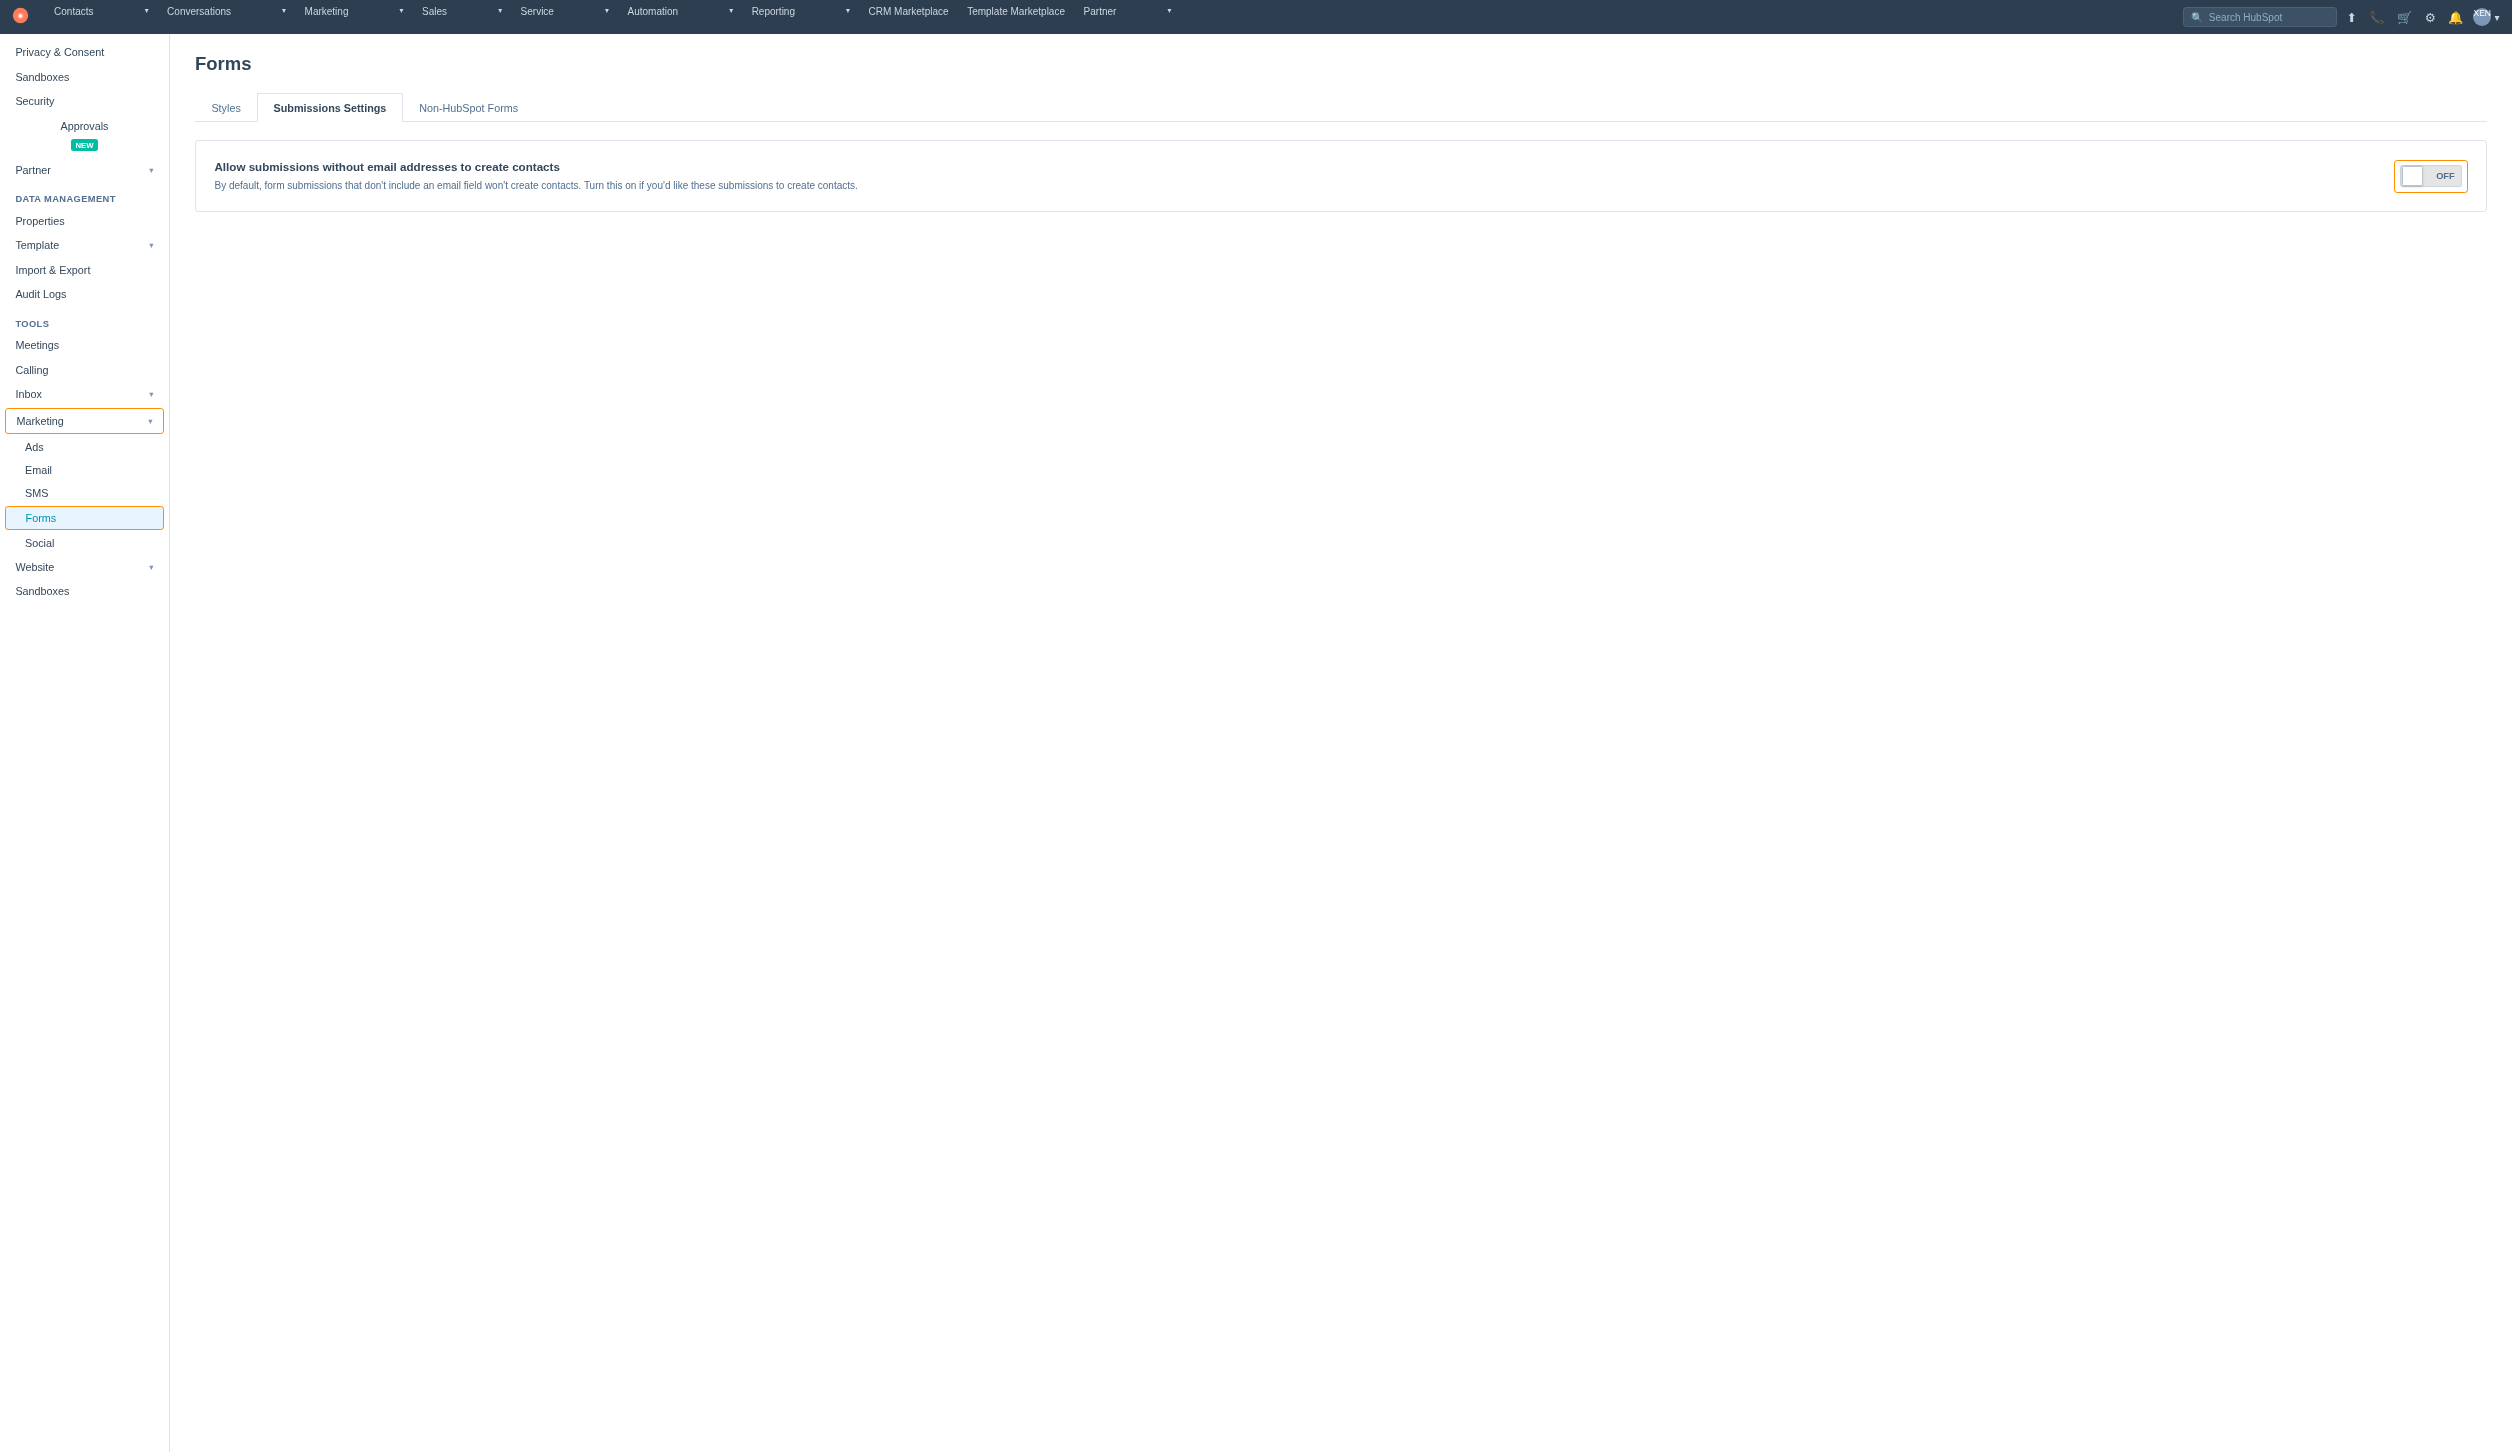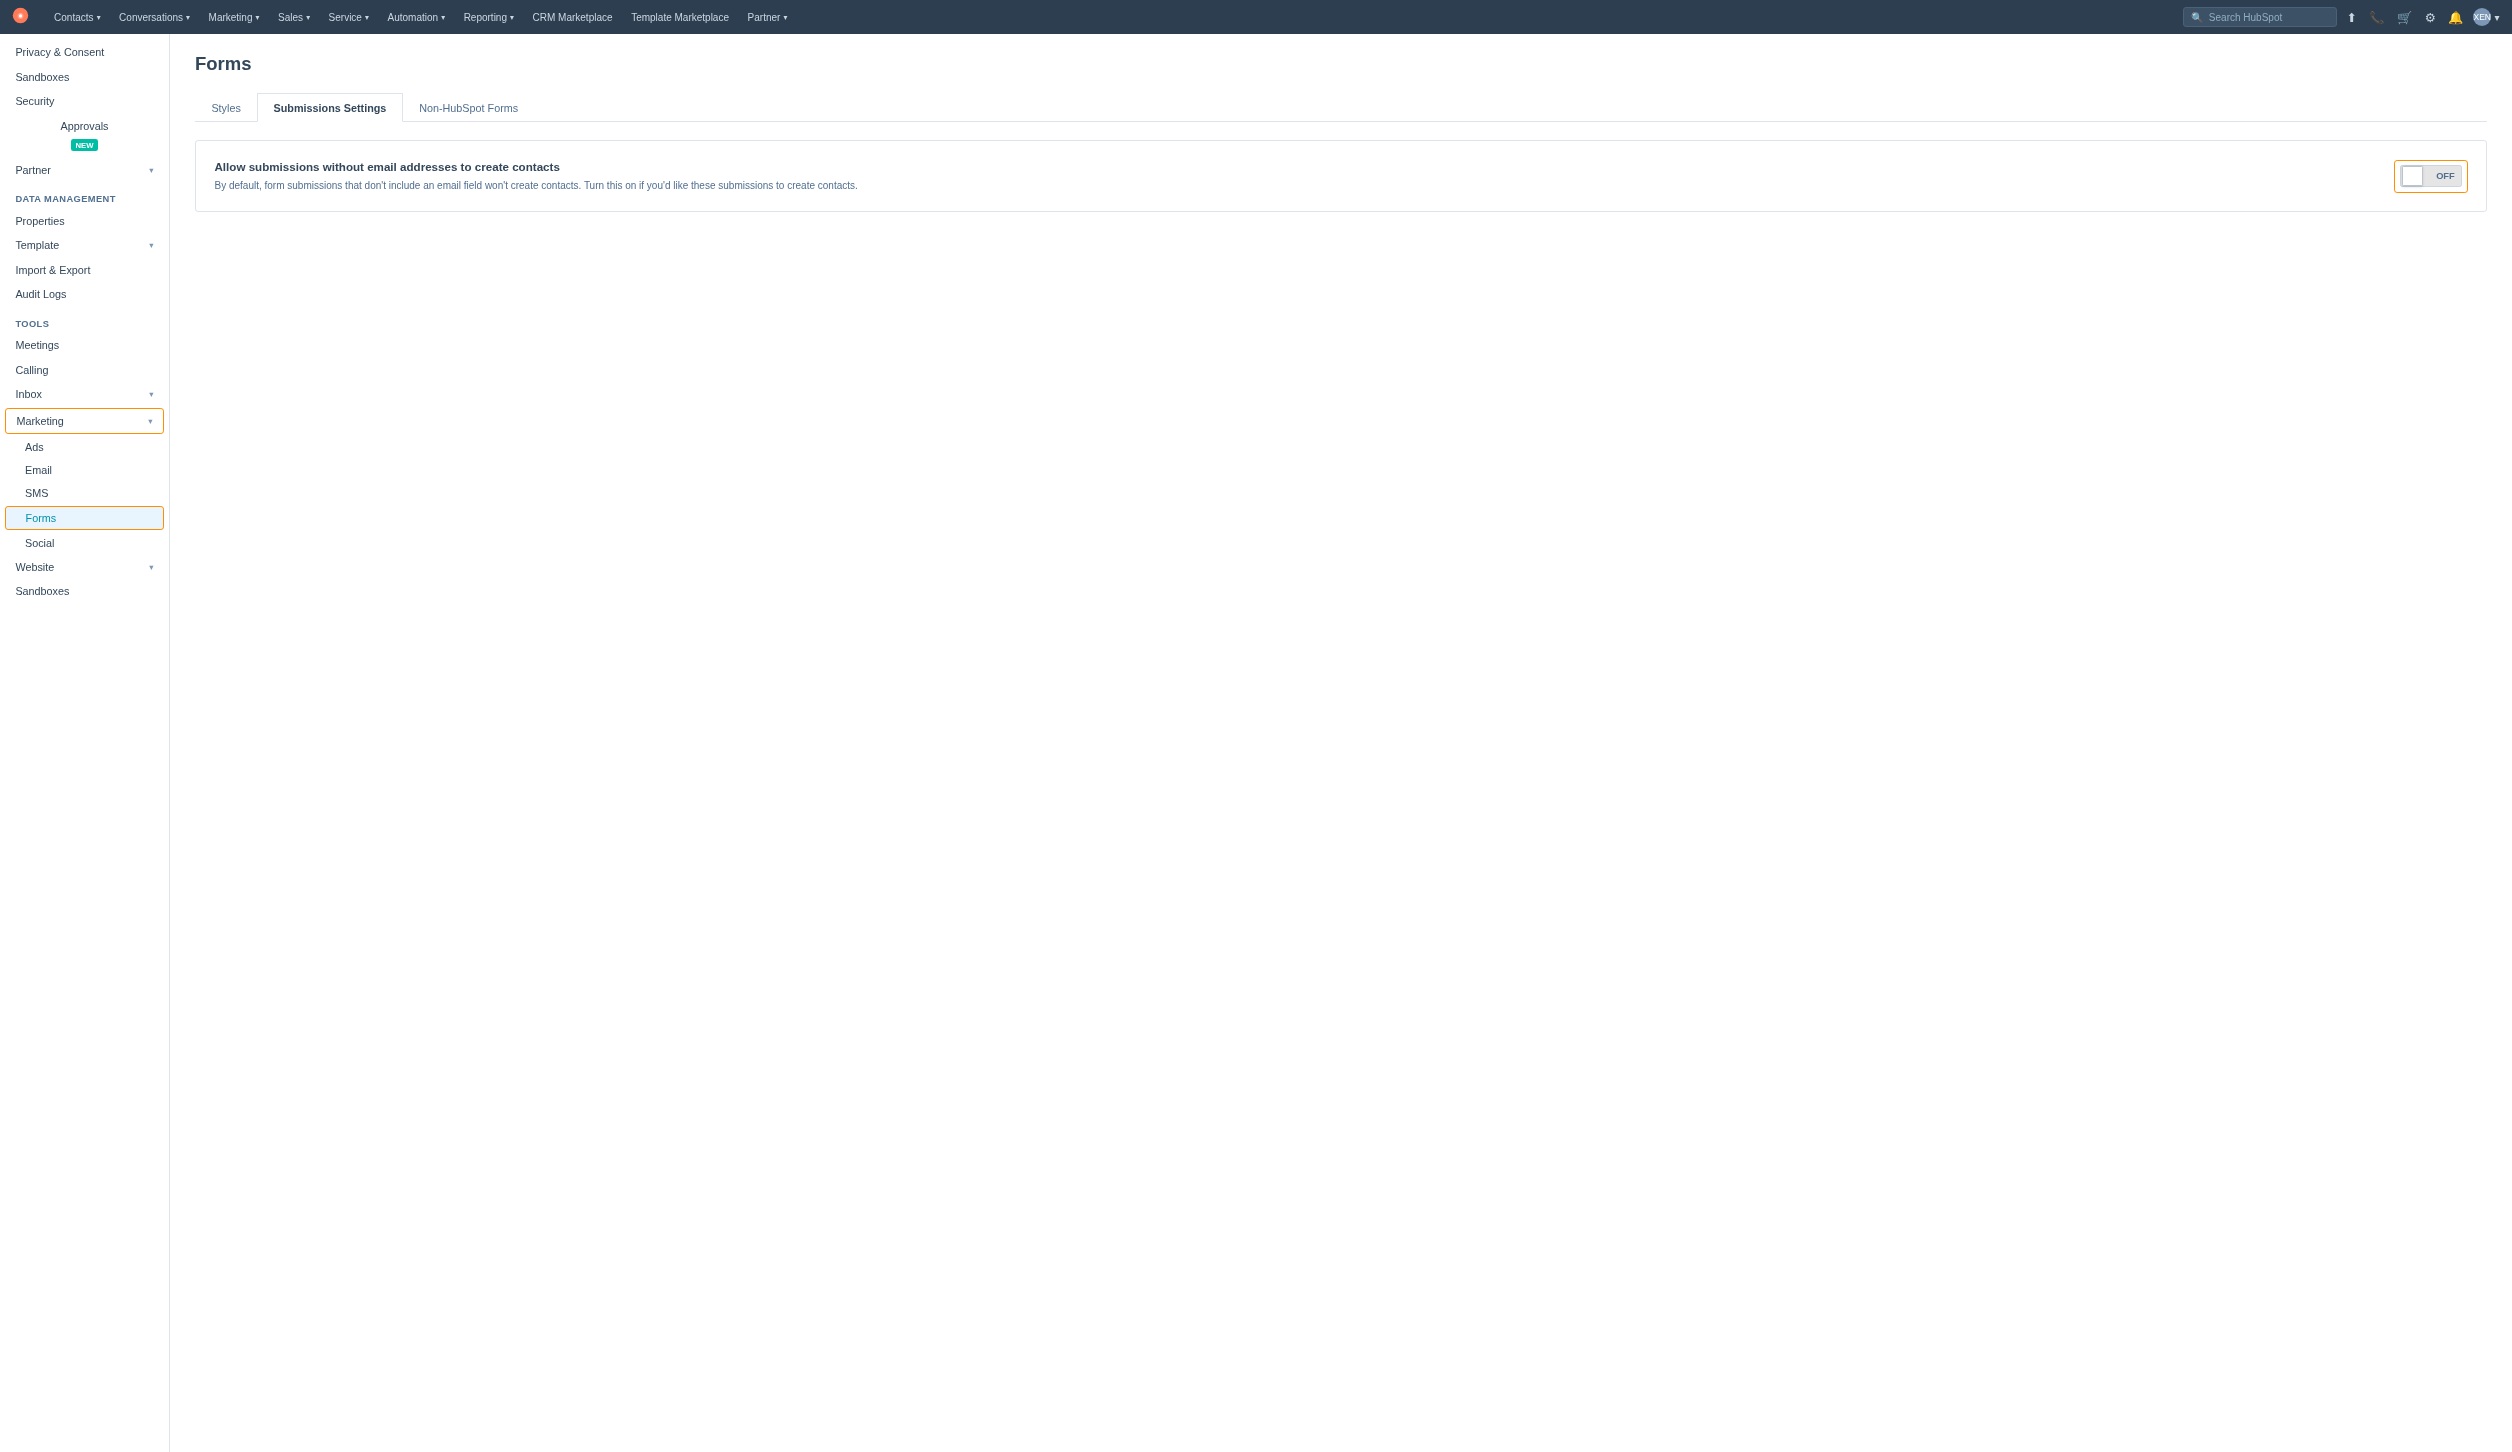--- a/index.html
+++ b/index.html
@@ -14,25 +14,26 @@
       padding: 0 12.4px;
       justify-content: space-between;
     }
     .top-nav-left { display: flex; align-items: center; gap: 0; }
     .hubspot-logo { color: #ff7a59; font-size: 15.4px; margin-right: 15.4px; cursor: pointer; }
     .nav-item {
       color: #cbd6e2;
       padding: 0 9.3px;
       height: 22px;
       display: flex;
-      align-items: center;
+      align-items: flex-start;
       font-size: 10px;
       cursor: pointer;
       position: relative;
       white-space: nowrap;
+      gap: 48px;
     }
     .nav-item .chevron { font-size: 7.7px; margin-left: 3.1px; }
     .top-nav-right { display: flex; align-items: center; gap: 6.2px; }
     .search-box {
       background: #3d5166;
       border: 0.8px solid #4a6278;
       border-radius: 3.1px;
       padding: 3.9px 7.7px;
       color: #cbd6e2;
       font-size: 10px;
@@ -45,21 +46,21 @@
       background: transparent;
       border: none;
       outline: none;
       color: #cbd6e2;
       font-size: 10px;
       width: 100%;
     }
     .search-box input::placeholder { color: #8faec0; }
     .nav-icon { color: #cbd6e2; font-size: 12.4px; cursor: pointer; padding: 3.1px; }
     .user-menu { color: #cbd6e2; font-size: 10px; cursor: pointer; display: flex; align-items: center; gap: 3.1px; }
-    .avatar { width: 18.5px; height: 18.5px; border-radius: 50%; background: #7c98b6; display: flex; align-items: center; justify-content: center; font-size: 8.5px; color: #fff; }
+    .avatar { width: 18.5px; height: 18.5px; border-radius: 50%; background: #7c98b6; display: flex; align-items: flex-start; justify-content: center; font-size: 8.5px; color: #fff; }
 
     
     .layout { display: flex; height: calc(100vh - 34px); }
 
     
     .sidebar {
       width: 170px;
       background: #fff;
       border-right: 0.8px solid #dfe3eb;
       overflow-y: auto;

